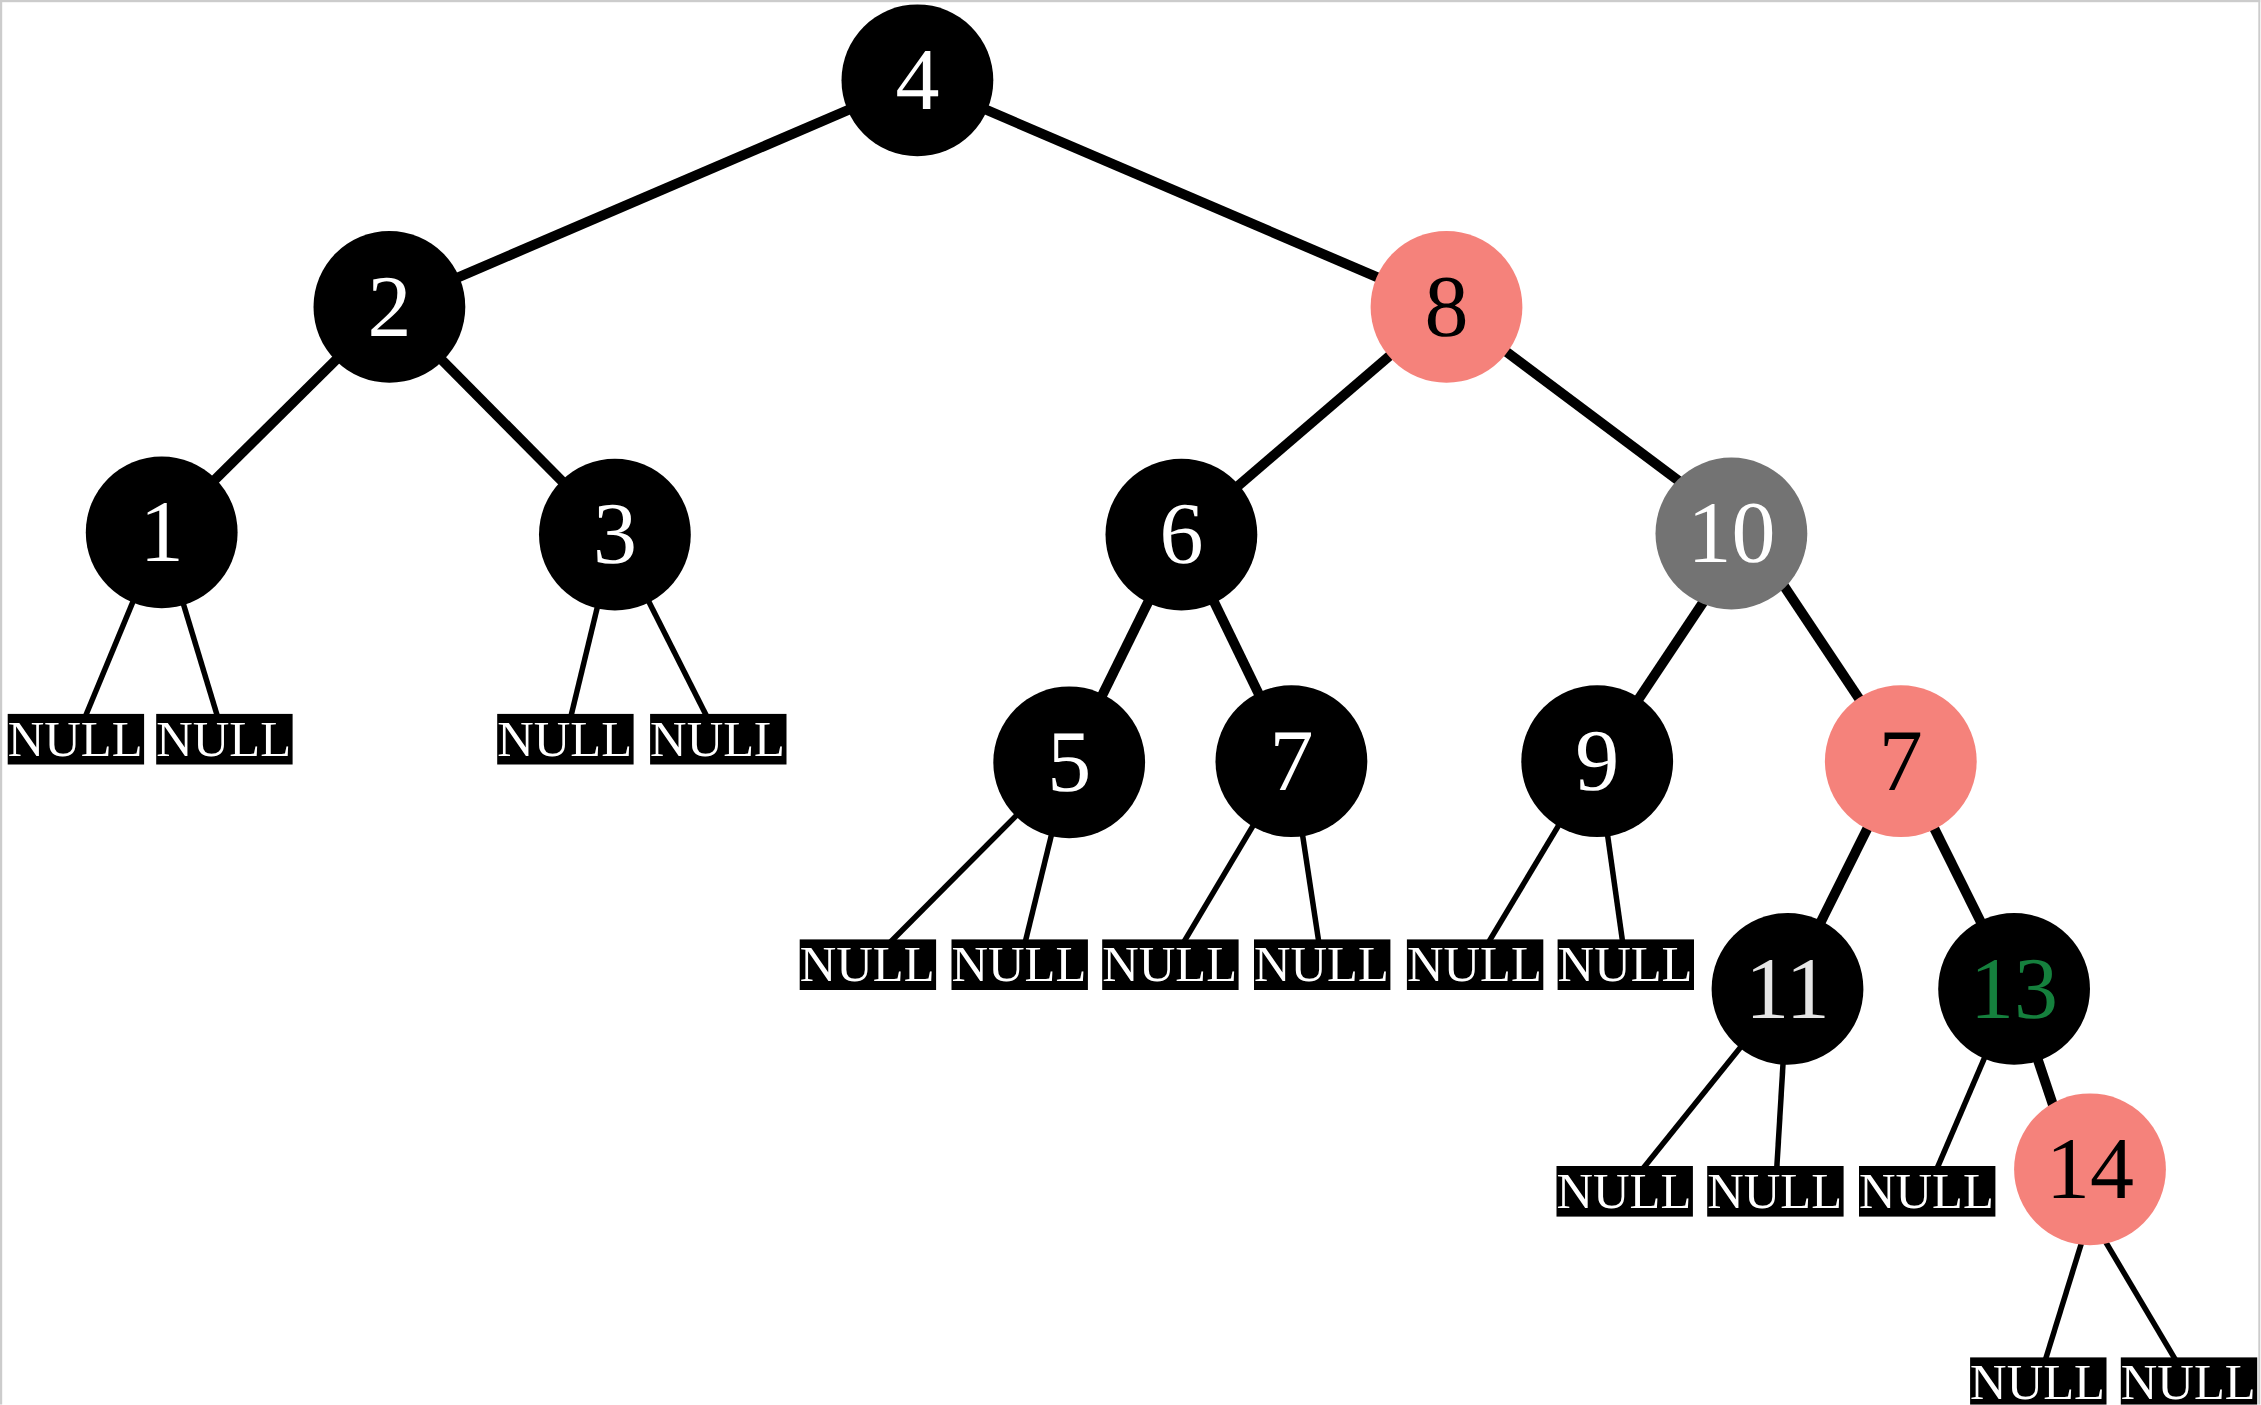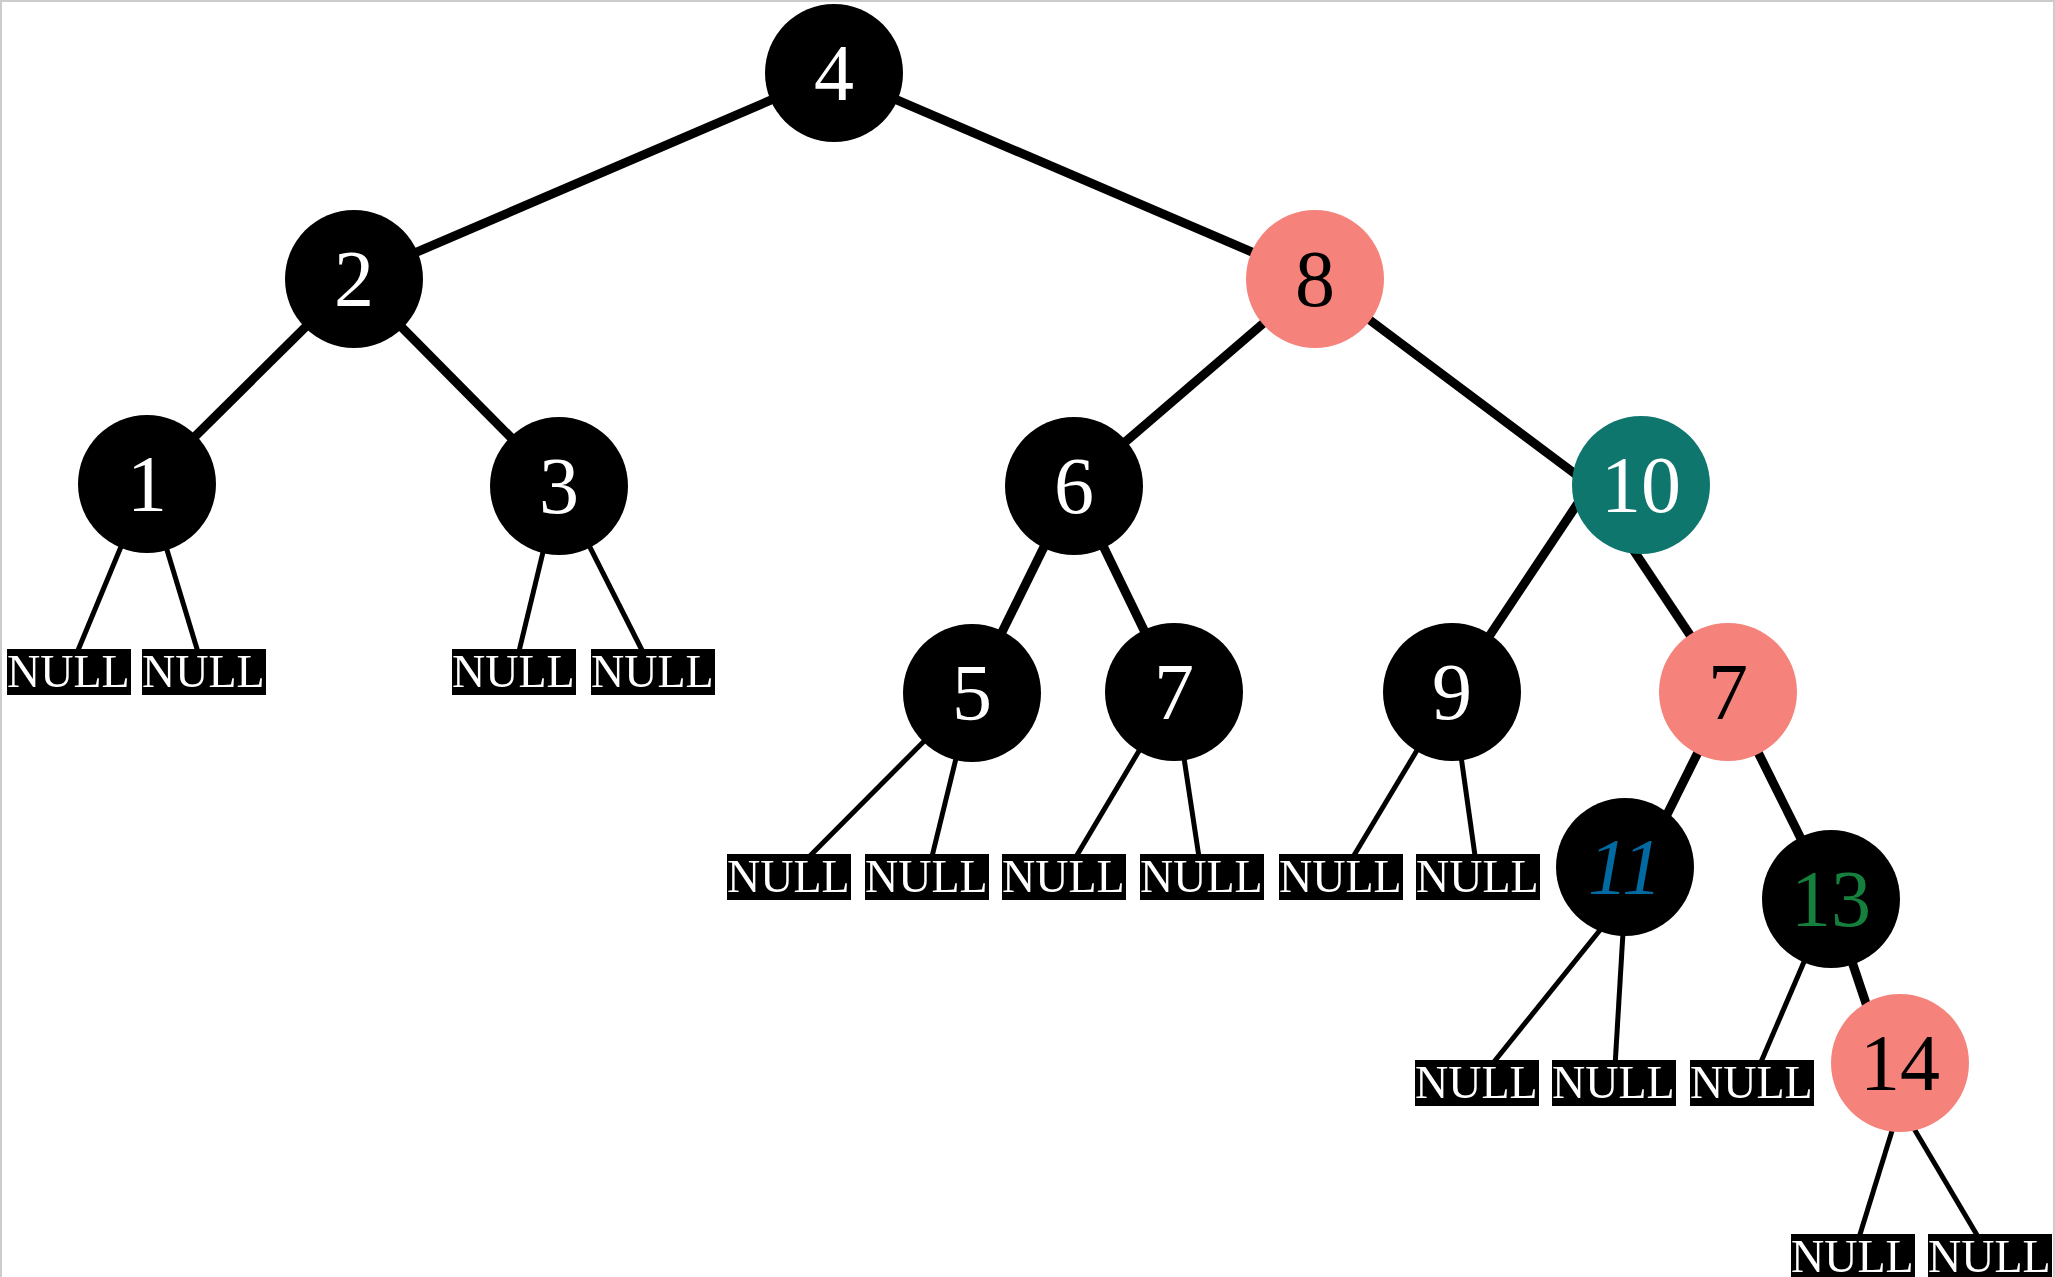--- a/index.html
+++ b/index.html
@@ -137,36 +137,36 @@
     </div>
     <div class="tree-node" style="left: 76px; top: 413px; width: 138px; height: 138px; background: rgb(0, 0, 0); color: rgb(255, 255, 255);">
       <span>1</span>
     </div>
     <div class="tree-node" style="left: 488px; top: 415px; width: 138px; height: 138px; background: rgb(0, 0, 0); color: rgb(255, 255, 255);">
       <span>3</span>
     </div>
     <div class="tree-node" style="left: 1003px; top: 415px; width: 138px; height: 138px; background: rgb(0, 0, 0); color: rgb(255, 255, 255);">
       <span>6</span>
     </div>
-    <div class="tree-node" style="left: 1570px; top: 414px; width: 138px; height: 138px; background: #0f766e; color: rgb(255, 255, 255);">
+    <div class="tree-node" style="left: 1503px; top: 414px; width: 138px; height: 138px; background: #737373; color: rgb(255, 255, 255);">
       <span>10</span>
     </div>
     <div class="tree-node" style="left: 901px; top: 622px; width: 138px; height: 138px; background: rgb(0, 0, 0); color: rgb(255, 255, 255);">
       <span>5</span>
     </div>
     <div class="tree-node" style="left: 1103px; top: 621px; width: 138px; height: 138px; background: rgb(0, 0, 0); color: rgb(255, 255, 255);">
       <span>7</span>
     </div>
     <div class="tree-node" style="left: 1381px; top: 621px; width: 138px; height: 138px; background: rgb(0, 0, 0); color: rgb(255, 255, 255);">
       <span>9</span>
     </div>
     <div class="tree-node" style="left: 1657px; top: 621px; width: 138px; height: 138px; background: rgb(245, 130, 123); color: rgb(0, 0, 0);">
       <span>7</span>
     </div>
-    <div class="tree-node" style="left: 1554px; top: 796px; width: 138px; height: 138px; background: rgb(0, 0, 0); color: #0369a1; font-style: italic;">
+    <div class="tree-node" style="left: 1554px; top: 828px; width: 138px; height: 138px; background: rgb(0, 0, 0); color: #e5e5e5;">
       <span>11</span>
     </div>
     <div class="tree-node" style="left: 1760px; top: 828px; width: 138px; height: 138px; background: rgb(0, 0, 0); color: #15803d;">
       <span>13</span>
     </div>
     <div class="tree-node" style="left: 1829px; top: 992px; width: 138px; height: 138px; background: rgb(245, 130, 123); color: rgb(0, 0, 0);">
       <span>14</span>
     </div>
   </div>
 

